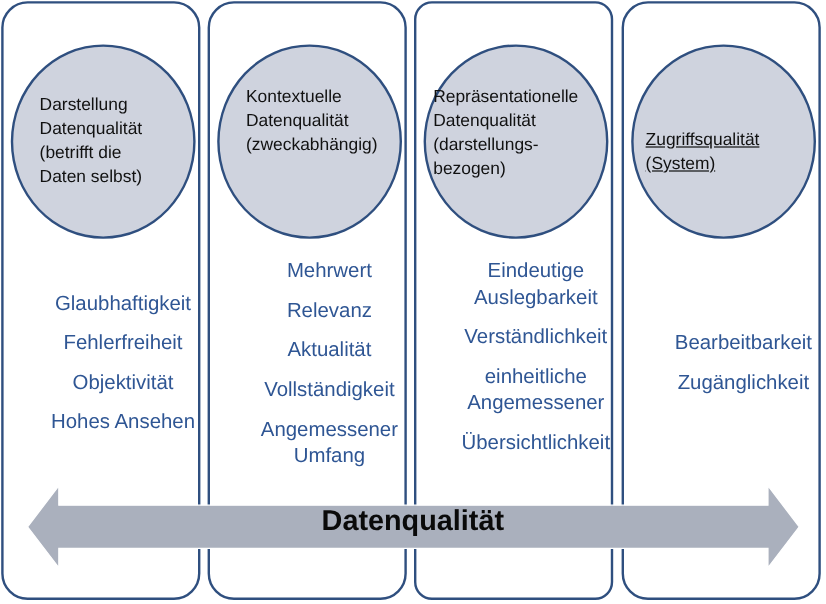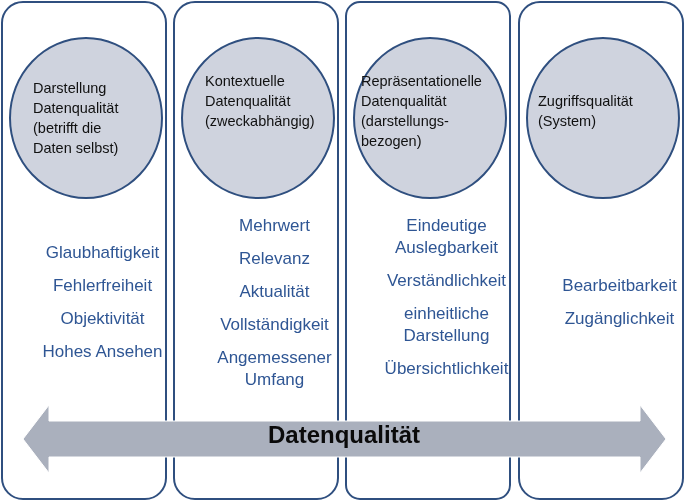--- a/index.html
+++ b/index.html
@@ -56,28 +56,28 @@
   <div class="circle"></div>
   <div class="circle-text" style="left:14px; top:68px;">Repräsentationelle
 Datenqualität
 (darstellungs-
 bezogen)</div>
   <div class="items" style="top:212px;">
     <div class="item">Eindeutige
 Auslegbarkeit</div>
     <div class="item">Verständlichkeit</div>
     <div class="item">einheitliche
-Darstellung</div>
+Angemessener</div>
     <div class="item">Übersichtlichkeit</div>
   </div>
 </div>
 
 <div class="panel" style="left:518px;">
   <div class="circle"></div>
-  <div class="circle-text" style="left:18px; top:88px;">Zugriffsqualität
+  <div class="circle-text" style="left:18px; top:104px;text-decoration:underline;">Zugriffsqualität
 (System)</div>
   <div class="items" style="top:272px;">
     <div class="item">Bearbeitbarkeit</div>
     <div class="item">Zugänglichkeit</div>
   </div>
 </div>
 
 <svg class="arrow" viewBox="0 0 688 503">
   <polygon points="23,439 49,405 49,421 640,421 640,405 666,439 640,473 640,457 49,457 49,473" fill="#aab0bd" stroke="#ffffff" stroke-width="1"></polygon>
 </svg>

